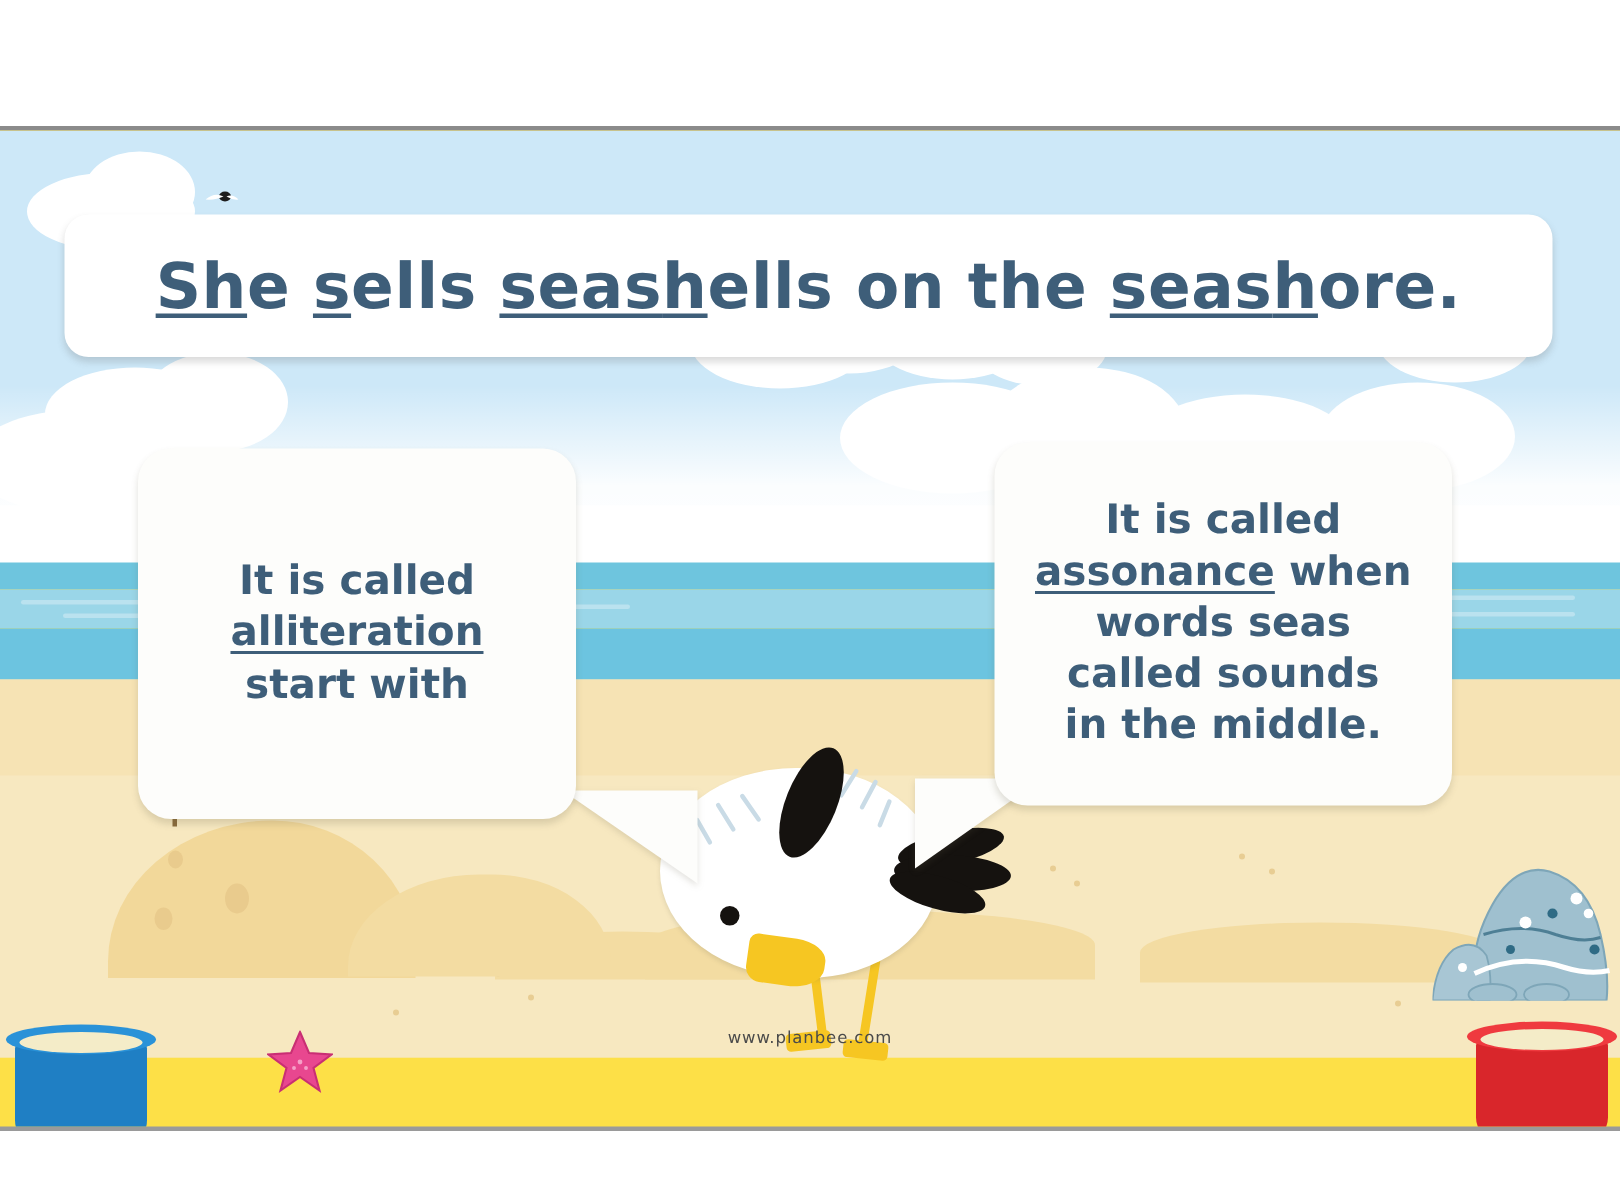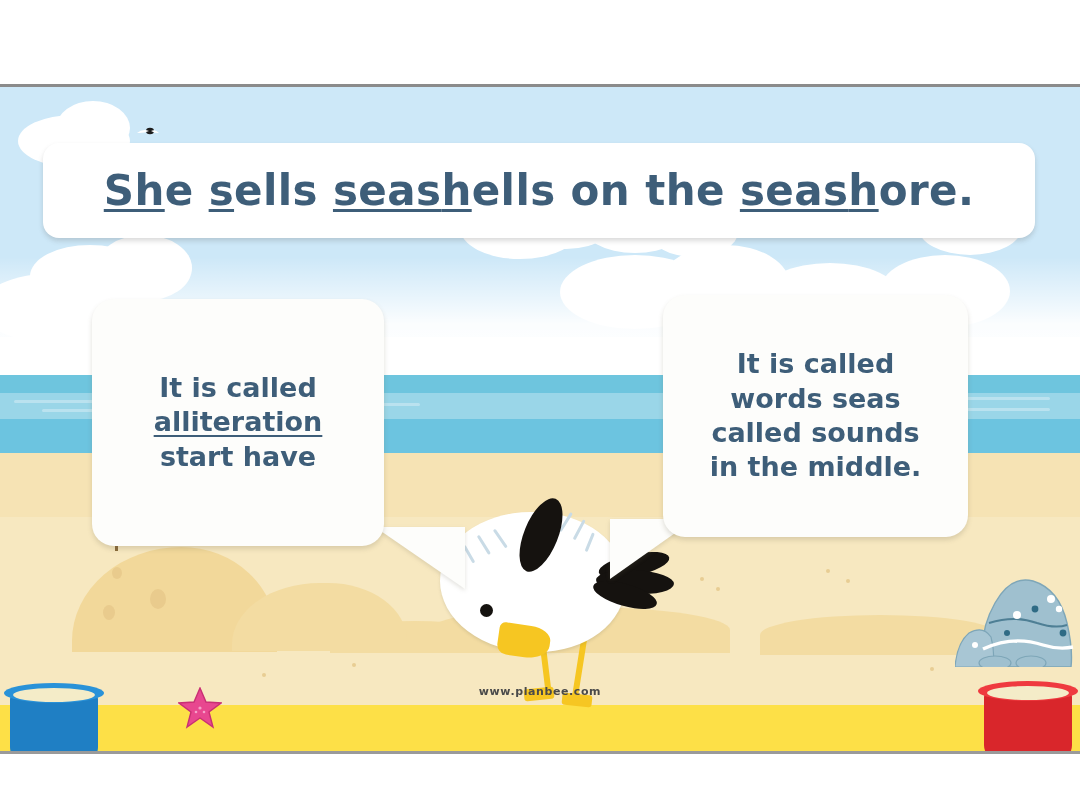--- a/index.html
+++ b/index.html
@@ -278,21 +278,21 @@
     border-radius: 50%;
   }
 
   
   #watermark {
     position: absolute;
     left: 0; top: 598px; width: 1080px;
     text-align: center;
     font-family: "DejaVu Sans", sans-serif;
     font-size: 11px;
-    font-weight: bold;
+    font-weight: normal;
     color: #4a4a4a;
     letter-spacing: .6px;
   }
 
   
   #sky-bird {
     position: absolute; left: 137px; top: 40px;
     width: 22px; height: 9px;
   }
 </style>
@@ -418,27 +418,28 @@
     <div id="title-text"><u>Sh</u><span>e </span><u>s</u><span>ells </span><u>seas</u><u>h</u><span>ells on the </span><u>seas</u><u>h</u><span>ore.</span></div>
   </div>
 
   <div class="tail" id="tail-left"></div>
   <div class="tail" id="tail-right"></div>
 
   <div class="bubble" id="bubble-alliteration">
     <div class="bubble-text">
         <div><span>It is called</span></div>
         <div><u>alliteration</u></div>
-        <div><span>start have</span></div>
+        <div><span>start with</span></div>
       </div>
   </div>
 
   <div class="bubble" id="bubble-assonance">
     <div class="bubble-text">
         <div><span>It is called</span></div>
+        <div><u>assonance</u><span> when</span></div>
         <div><span>words seas</span></div>
         <div><span>called sounds</span></div>
         <div><span>in the middle.</span></div>
       </div>
   </div>
 
   <div class="bucket" id="back-button">
     <div class="bucket-body" style="background:#1f7fc4;"></div>
     <div class="bucket-rim" style="background:#2a92d8;"></div>
     <div class="bucket-inner"></div>

